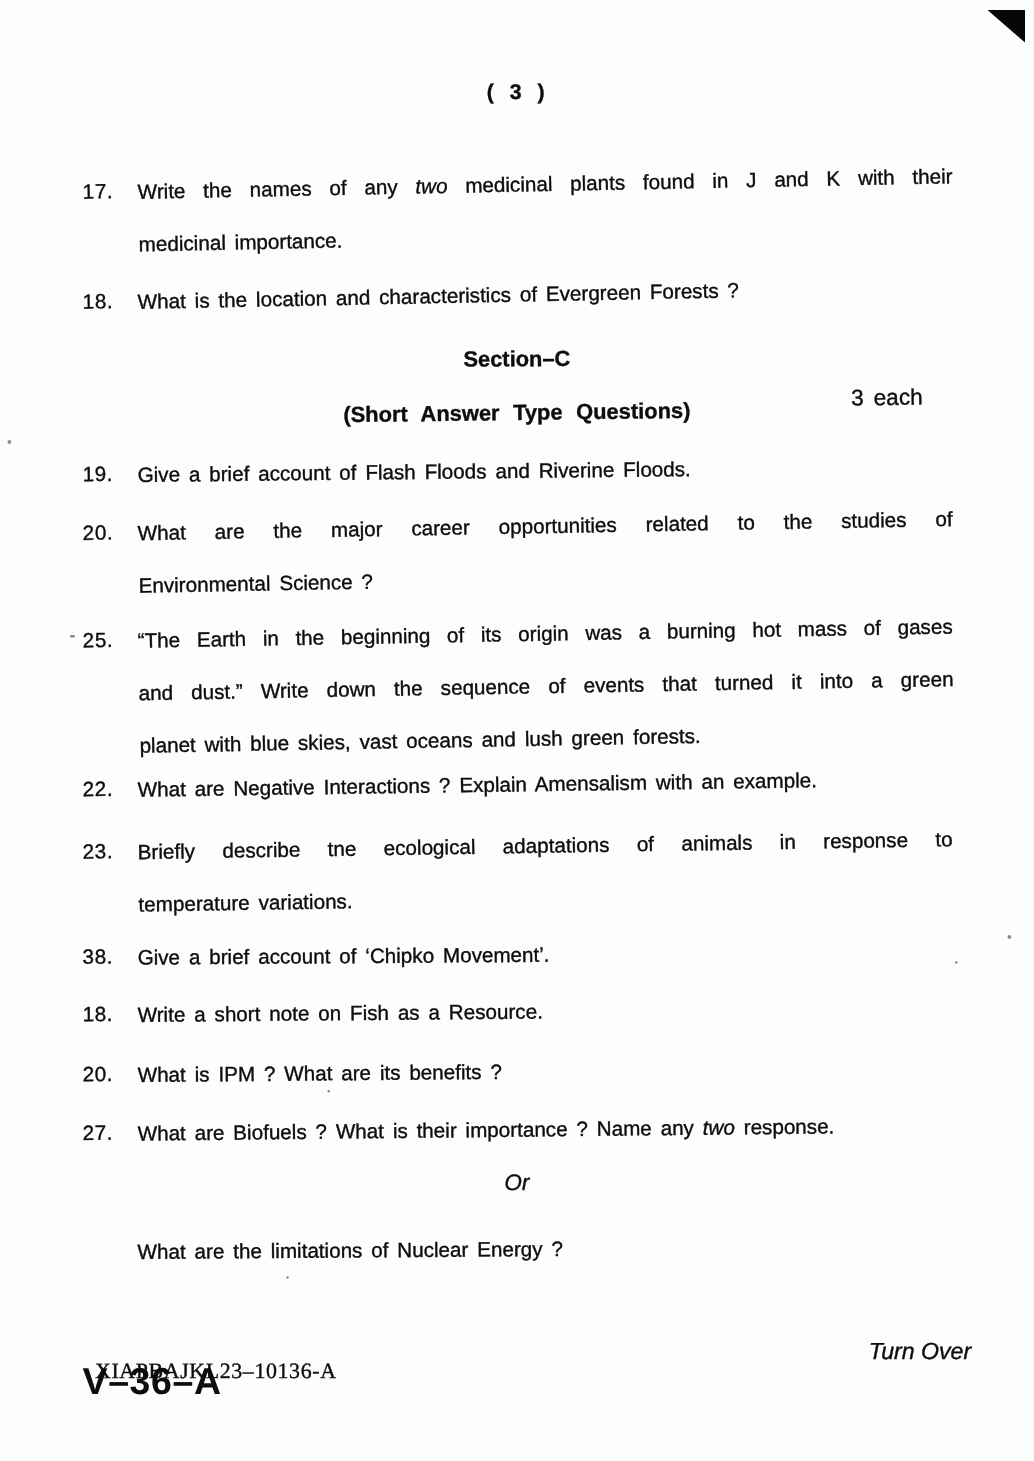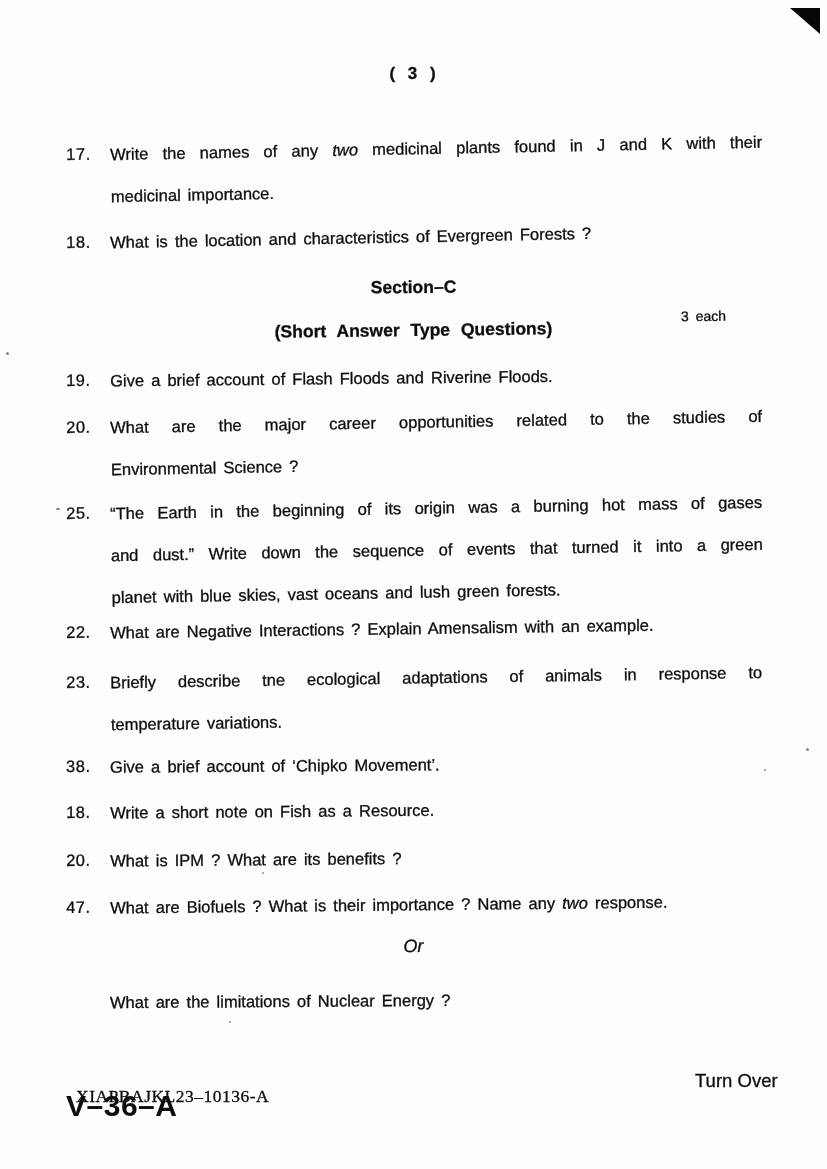--- a/index.html
+++ b/index.html
@@ -16,21 +16,21 @@
   .corner{position:absolute;top:8px;left:790px;width:30px;height:26px;
     background:#060606;clip-path:polygon(0 0,100% 0,100% 100%);}
 
   
   .pagenum{position:absolute;top:64px;left:0;width:827px;text-align:center;
     font-size:17px;letter-spacing:2px;word-spacing:4px;font-weight:700;}
   .sec-title{position:absolute;top:277px;left:0;width:827px;text-align:center;
     font-weight:700;font-size:17.5px;transform:rotate(-0.4deg);}
   .sec-sub{position:absolute;top:320px;left:0;width:827px;text-align:center;
     font-weight:700;font-size:17.5px;word-spacing:6px;transform:rotate(-0.7deg);}
-  .marks{position:absolute;top:308px;left:681px;font-size:14px;word-spacing:3px;
+  .marks{position:absolute;top:308px;left:681px;font-size:18px;word-spacing:3px;
     transform:rotate(-0.8deg);}
 
   
   .q{position:absolute;left:66px;width:700px;transform-origin:left top;}
   .qnum{position:absolute;left:0;top:0;font-size:16.5px;letter-spacing:0.5px;}
   .qtext{margin-left:44px;width:652px;}
   .qline{font-size:16.5px;line-height:20px;margin-bottom:22px;word-spacing:2.5px;}
   .qline:last-child{margin-bottom:0;}
   .jline{text-align:justify;text-align-last:justify;word-spacing:0;}
   .lline{text-align:left;}
@@ -39,21 +39,21 @@
   .or{position:absolute;top:936px;left:0;width:827px;text-align:center;
     font-size:18px;font-style:italic;transform:rotate(-1deg);}
   .altq{position:absolute;top:992px;left:110px;font-size:16.5px;word-spacing:2.5px;
     transform:rotate(-0.4deg);}
 
   
   .code{position:absolute;top:1066px;left:76px;font-size:17.5px;
     font-family:"Liberation Serif","DejaVu Serif",serif;letter-spacing:0.5px;margin-top:20px;}
   .setcode{position:absolute;top:1089px;left:66px;font-size:30px;font-weight:700;
     letter-spacing:0.5px;}
-  .turnover{position:absolute;top:1070px;left:695px;font-size:18.5px;}
+  .turnover{position:absolute;top:1070px;left:695px;font-size:18.5px;font-style:italic;}
 
   
   .speck{position:absolute;background:#8a8a8a;border-radius:50%;width:3px;height:3px;}
 </style>
 </head>
 <body>
 
 <div class="page">
 
   <div class="corner"></div>
@@ -124,21 +124,21 @@
           <div class="qline ink lline"><span>Write a short note on Fish as a Resource.</span></div>
         </div>
       </div>
       <div class="q" style="top: 851px; transform: rotate(-0.5deg);">
         <span class="qnum ink">20.</span>
         <div class="qtext">
           <div class="qline ink lline"><span>What is IPM ? What are its benefits ?</span></div>
         </div>
       </div>
       <div class="q" style="top: 898px; transform: rotate(-0.6deg);">
-        <span class="qnum ink">47.</span>
+        <span class="qnum ink">27.</span>
         <div class="qtext">
           <div class="qline ink lline"><span>What are Biofuels ? What is their importance ? Name any </span><span class="it">two</span><span> response.</span></div>
         </div>
       </div>
     </div>
 
   <div class="or ink">Or</div>
   <div class="altq ink">What are the limitations of Nuclear Energy ?</div>
 
   <div class="code ink">XIAPBAJKL23–10136-A</div>

